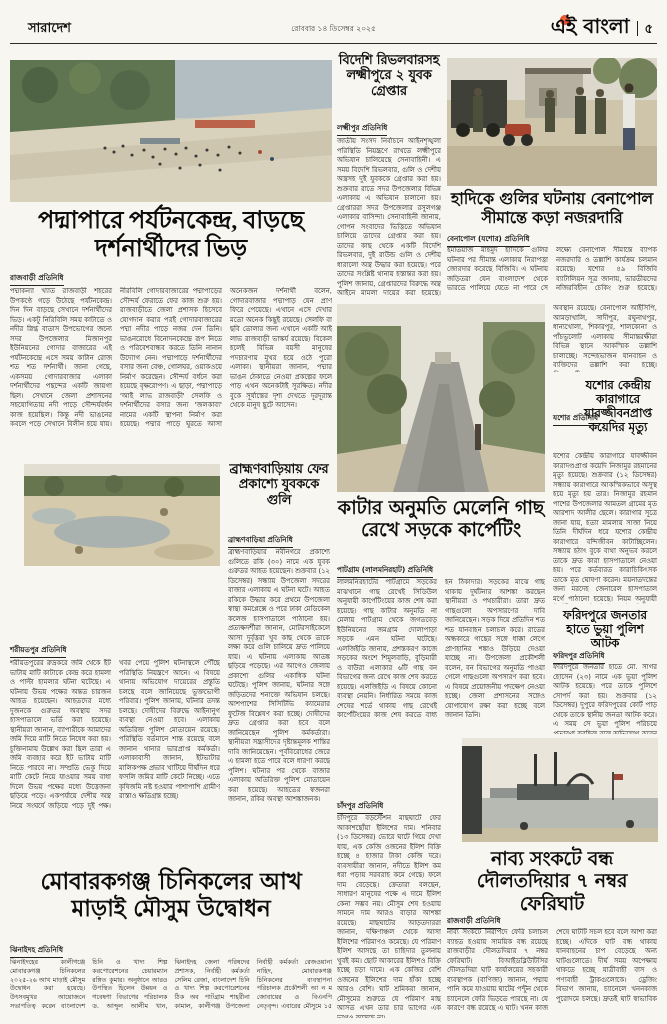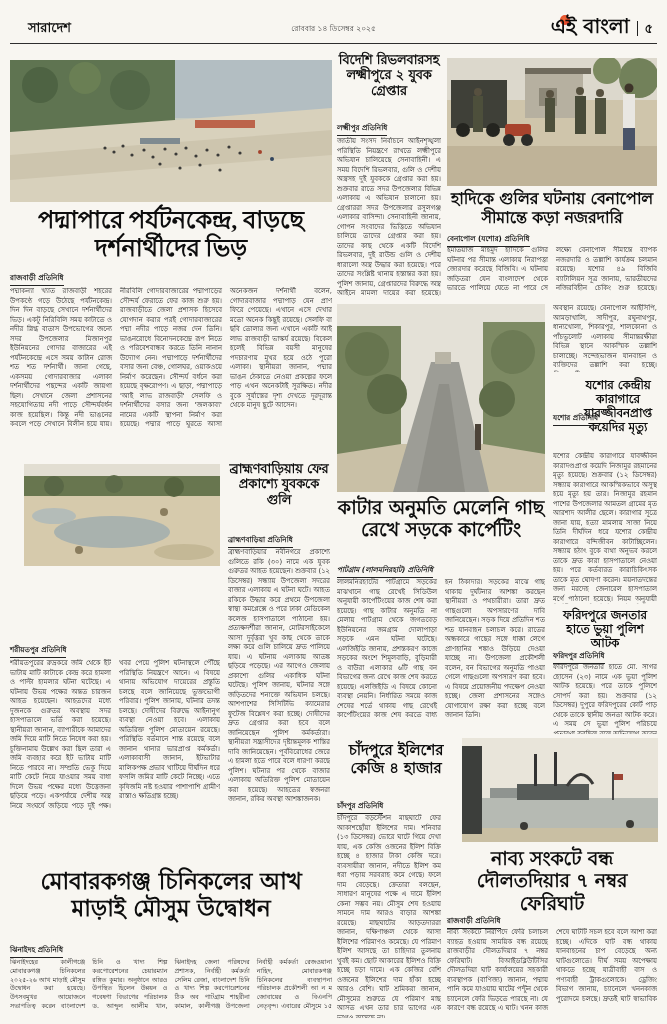--- a/index.html
+++ b/index.html
@@ -138,21 +138,21 @@
       <circle cx="176" cy="48" r="22" fill="#6d7b55"></circle>
         <circle cx="160" cy="95" r="18" fill="#5f6d49"></circle>
       <polygon points="0,188 0,150 64,140 146,140 208,150 208,188" fill="#c9c0a6"></polygon>
       <polygon points="56,188 152,188 122,58 94,58" fill="#9d9d96"></polygon>
       <polygon points="80,188 128,188 112,80 102,80" fill="#8f8f88"></polygon>
       <rect x="98" y="48" width="16" height="12" fill="#b9b5a6"></rect>
       <rect x="138" y="120" width="6" height="26" fill="#4c4338"></rect>
     </svg>
   </div>
   <div class="abs headline" style="left:337px;top:496px;width:208px;font-size:19px;">কাটার অনুমতি মেলেনি গাছ রেখে সড়কে কার্পেটিং</div>
-  <div class="abs byline" style="left:337px;top:564px;font-style:italic;"><span>পাটগ্রাম (লালমনিরহাট) প্রতিনিধি</span></div>
+  <div class="abs byline" style="left:337px;top:564px;"><span>পাটগ্রাম (লালমনিরহাট) প্রতিনিধি</span></div>
   <div class="abs body cols2" style="left:337px;top:578px;width:208px;height:162px;">লালমনিরহাটের পাটগ্রামে সড়কের মাঝখানে গাছ রেখেই সিডিউল অনুযায়ী কার্পেটিংয়ের কাজ শেষ করা হয়েছে। গাছ কাটার অনুমতি না মেলায় পাটগ্রাম থেকে জগতবেড় ইউনিয়নের জমগ্রাম দোলাপাড়া সড়কে এমন ঘটনা ঘটেছে। এলজিইডি জানায়, প্রশস্তকরণ কাজে সড়কের অংশে শিমুলবাড়ি, বুড়িমারী ও বাউরা এলাকার ৬টি গাছ বন বিভাগের জন্য রেখে কাজ শেষ করতে হয়েছে। এলজিইডি এ বিষয়ে কোনো ব্যবস্থা নেয়নি। নির্ধারিত সময়ে কাজ শেষের শর্তে থাকায় গাছ রেখেই কার্পেটিংয়ের কাজ শেষ করতে বাধ্য হন ঠিকাদার। সড়কের মাঝে গাছ থাকায় দুর্ঘটনার আশঙ্কা করছেন স্থানীয়রা ও পথচারীরা। তারা দ্রুত গাছগুলো অপসারণের দাবি জানিয়েছেন। সড়ক দিয়ে প্রতিদিন শত শত যানবাহন চলাচল করে। রাতের অন্ধকারে গাছের সঙ্গে ধাক্কা লেগে প্রাণহানির শঙ্কাও উড়িয়ে দেওয়া যাচ্ছে না। উপজেলা প্রকৌশলী বলেন, বন বিভাগের অনুমতি পাওয়া গেলে গাছগুলো অপসারণ করা হবে। এ বিষয়ে প্রয়োজনীয় পদক্ষেপ নেওয়া হচ্ছে। জেলা প্রশাসনের সঙ্গেও যোগাযোগ রক্ষা করা হচ্ছে বলে জানান তিনি।</div>
 
   <div class="abs photo" style="left:24px;top:464px;width:196px;height:102px;">
     <svg viewBox="0 0 196 102" preserveAspectRatio="none">
       <rect width="196" height="102" fill="#d6caac"></rect>
       <rect y="0" width="196" height="16" fill="#e2ded2"></rect>
       <rect y="12" width="196" height="20" fill="#68764f"></rect>
       <circle cx="30" cy="22" r="10" fill="#596746"></circle>
         <circle cx="90" cy="20" r="9" fill="#5d6b49"></circle>
       <circle cx="150" cy="23" r="10" fill="#55633f"></circle>
@@ -163,21 +163,20 @@
         <circle cx="55" cy="86" r="4" fill="#8a7d5e"></circle>
     </svg>
   </div>
   <div class="abs byline" style="left:10px;top:644px;"><span>শরীয়তপুর প্রতিনিধি</span></div>
   <div class="abs body cols2" style="left:10px;top:659px;width:210px;height:206px;">শরীয়তপুরের রুদ্রকরে জমি থেকে ইট ভাটায় মাটি কাটাকে কেন্দ্র করে হামলা ও পাল্টা হামলার ঘটনা ঘটেছে। এ ঘটনায় উভয় পক্ষের অন্তত চারজন আহত হয়েছেন। আহতদের মধ্যে দুজনকে গুরুতর অবস্থায় সদর হাসপাতালে ভর্তি করা হয়েছে। স্থানীয়রা জানান, ব্যাপারীকে আমাদের জমি দিয়ে মাটি নিতে নিষেধ করা হয়। চুক্তিনামায় উল্লেখ করা ছিল তারা এ জমি ব্যবহার করে ইট ভাটায় মাটি নিতে পারবে না। সম্প্রতি ভেকু দিয়ে মাটি কেটে নিয়ে যাওয়ার সময় বাধা দিলে উভয় পক্ষের মধ্যে উত্তেজনা ছড়িয়ে পড়ে। একপর্যায়ে দেশীয় অস্ত্র নিয়ে সংঘর্ষে জড়িয়ে পড়ে দুই পক্ষ। খবর পেয়ে পুলিশ ঘটনাস্থলে পৌঁছে পরিস্থিতি নিয়ন্ত্রণে আনে। এ বিষয়ে থানায় অভিযোগ দায়েরের প্রস্তুতি চলছে বলে জানিয়েছে ভুক্তভোগী পরিবার। পুলিশ জানায়, ঘটনার তদন্ত চলছে। দোষীদের বিরুদ্ধে আইনানুগ ব্যবস্থা নেওয়া হবে। এলাকায় অতিরিক্ত পুলিশ মোতায়েন রয়েছে। পরিস্থিতি বর্তমানে শান্ত রয়েছে বলে জানান থানার ভারপ্রাপ্ত কর্মকর্তা। এলাকাবাসী জানান, ইটভাটার মালিকপক্ষ প্রভাব খাটিয়ে দীর্ঘদিন ধরে ফসলি জমির মাটি কেটে নিচ্ছে। এতে কৃষিজমি নষ্ট হওয়ার পাশাপাশি গ্রামীণ রাস্তাও ক্ষতিগ্রস্ত হচ্ছে।</div>
 
   <div class="abs headline" style="left:228px;top:461px;width:102px;font-size:13px;">ব্রাহ্মণবাড়িয়ায় ফের প্রকাশ্যে যুবককে গুলি</div>
   <div class="abs byline" style="left:228px;top:534px;"><span>ব্রাহ্মণবাড়িয়া প্রতিনিধি</span></div>
   <div class="abs body" style="left:228px;top:548px;width:102px;height:317px;">ব্রাহ্মণবাড়িয়ার নবীনগরে প্রকাশ্যে গুলিতে রকি (৩০) নামে এক যুবক গুরুতর আহত হয়েছেন। শুক্রবার (১২ ডিসেম্বর) সন্ধ্যায় উপজেলা সদরের বাজার এলাকায় এ ঘটনা ঘটে। আহত রকিকে উদ্ধার করে প্রথমে উপজেলা স্বাস্থ্য কমপ্লেক্সে ও পরে ঢাকা মেডিকেল কলেজ হাসপাতালে পাঠানো হয়। প্রত্যক্ষদর্শীরা জানান, মোটরসাইকেলে আসা দুর্বৃত্তরা খুব কাছ থেকে তাকে লক্ষ্য করে গুলি চালিয়ে দ্রুত পালিয়ে যায়। এ ঘটনায় এলাকায় আতঙ্ক ছড়িয়ে পড়েছে। এর আগেও জেলায় প্রকাশ্যে গুলির একাধিক ঘটনা ঘটেছে। পুলিশ জানায়, ঘটনার সঙ্গে জড়িতদের শনাক্তে অভিযান চলছে। আশপাশের সিসিটিভি ক্যামেরার ফুটেজ বিশ্লেষণ করা হচ্ছে। দোষীদের দ্রুত গ্রেপ্তার করা হবে বলে জানিয়েছেন পুলিশ কর্মকর্তারা। স্থানীয়রা সন্ত্রাসীদের দৃষ্টান্তমূলক শাস্তির দাবি জানিয়েছেন। পূর্ববিরোধের জেরে এ হামলা হতে পারে বলে ধারণা করছে পুলিশ। ঘটনার পর থেকে বাজার এলাকায় অতিরিক্ত পুলিশ মোতায়েন করা হয়েছে। আহতের স্বজনরা জানান, রকির অবস্থা আশঙ্কাজনক।</div>
 
-  <div class="abs headline" style="left:330px;top:742px;width:132px;font-size:15px;">চাঁদপুরে ইলিশের কেজি ৪ হাজার</div>
   <div class="abs byline" style="left:337px;top:800px;"><span>চাঁদপুর প্রতিনিধি</span></div>
   <div class="abs body" style="left:337px;top:814px;width:104px;height:204px;">চাঁদপুরে বড়স্টেশন মাছঘাটে ফের আকাশছোঁয়া ইলিশের দাম। শনিবার (১৩ ডিসেম্বর) ভোরে ঘাটে গিয়ে দেখা যায়, এক কেজি ওজনের ইলিশ বিক্রি হচ্ছে ৪ হাজার টাকা কেজি দরে। ব্যবসায়ীরা জানান, নদীতে ইলিশ কম ধরা পড়ায় সরবরাহ কমে গেছে। ফলে দাম বেড়েছে। ক্রেতারা বলছেন, সাধারণ মানুষের পক্ষে এ দামে ইলিশ কেনা সম্ভব নয়। মৌসুম শেষ হওয়ায় সামনে দাম আরও বাড়ার আশঙ্কা রয়েছে। মাছঘাটের আড়তদাররা জানান, দক্ষিণাঞ্চল থেকে আসা ইলিশের পরিমাণও কমেছে। যে পরিমাণ ইলিশ আসছে তা চাহিদার তুলনায় খুবই কম। ছোট আকারের ইলিশও বিক্রি হচ্ছে চড়া দামে। এক কেজির বেশি ওজনের ইলিশের দাম হাঁকা হচ্ছে আরও বেশি। ঘাট শ্রমিকরা জানান, মৌসুমের শুরুতে যে পরিমাণ মাছ আসত এখন তার চার ভাগের এক ভাগও আসছে না।</div>
 
   <div class="abs photo" style="left:462px;top:738px;width:196px;height:104px;">
     <svg viewBox="0 0 196 104" preserveAspectRatio="none">
       <rect width="196" height="104" fill="#e9e5da"></rect>
       <rect y="60" width="196" height="32" fill="#b6bab3"></rect>
       <rect y="90" width="196" height="14" fill="#c9bfa3"></rect>
       <rect x="0" y="8" width="20" height="88" fill="#3c3e3b"></rect>
       <rect x="28" y="50" width="28" height="10" fill="#8f9490"></rect>

